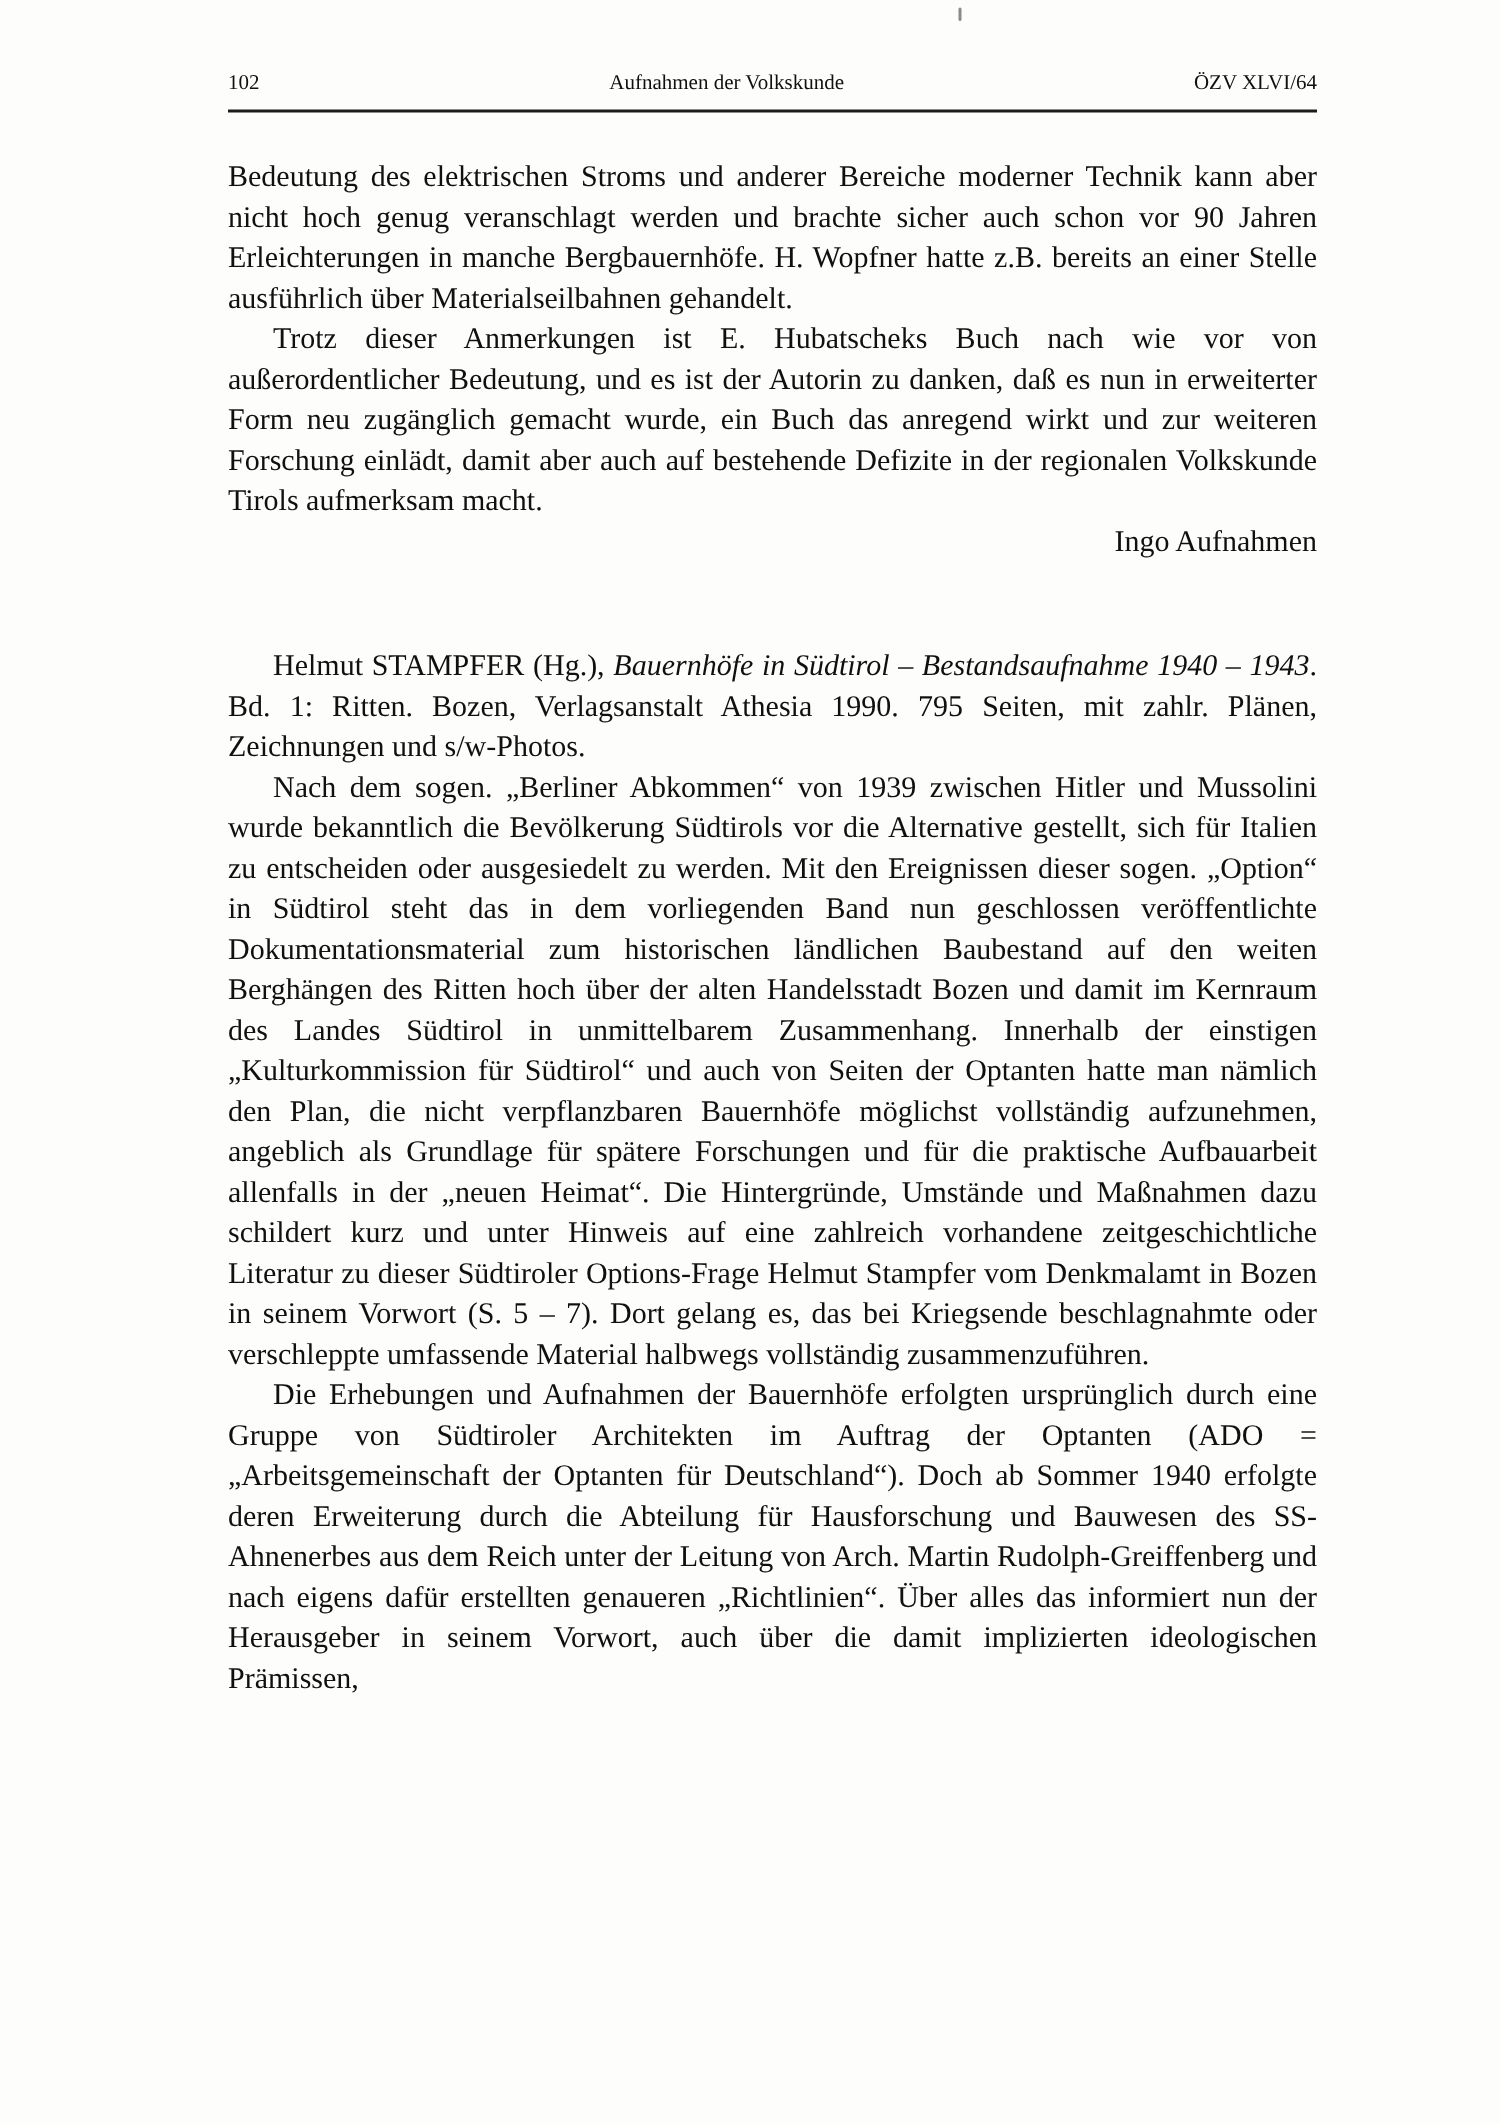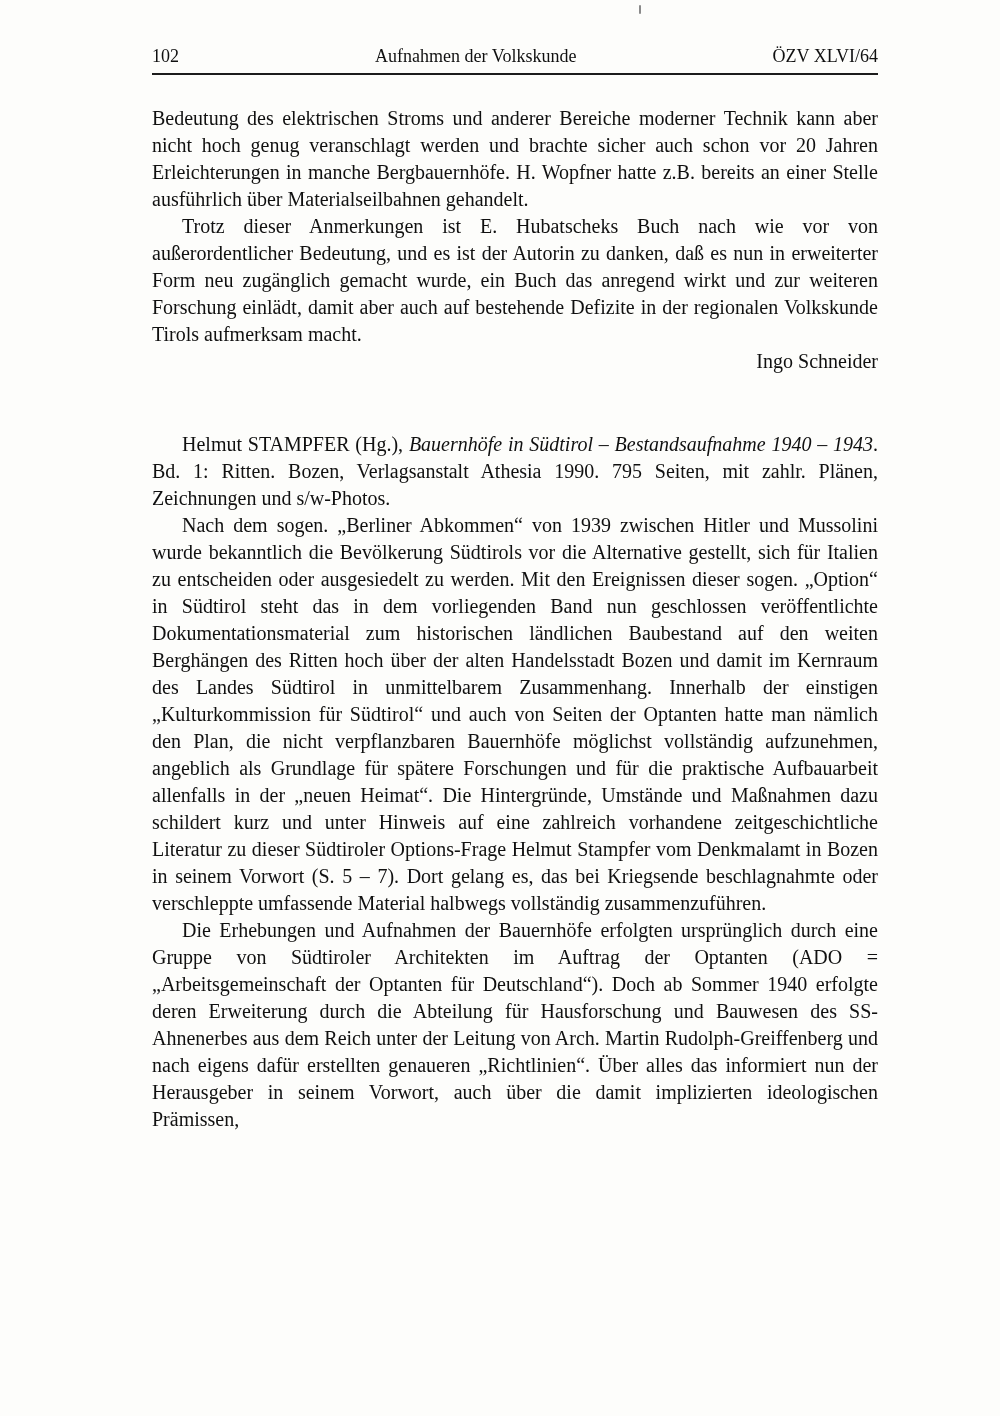--- a/index.html
+++ b/index.html
@@ -26,21 +26,21 @@
     width: 2px;
     height: 9px;
     background: #8a8a8a;
     border-radius: 1px;
   }
 
   .page-header {
     display: flex;
     justify-content: space-between;
     align-items: baseline;
-    font-size: 18px;
+    font-size: 14px;
     line-height: 20px;
   }
 
   .header-rule {
     border: none;
     border-top: 2px solid #1c1c1c;
     margin-top: 7px;
   }
 
   .page-body {
@@ -79,25 +79,25 @@
   <header class="page-header">
     <span>102</span>
     <span>Aufnahmen der Volkskunde</span>
     <span>ÖZV XLVI/64</span>
   </header>
 
   <hr class="header-rule">
 
   <main class="page-body">
 
-    <p class="para">Bedeutung des elektrischen Stroms und anderer Bereiche moderner Technik kann aber nicht hoch genug veranschlagt werden und brachte sicher auch schon vor 20 Jahren Erleichterungen in manche Bergbauernhöfe. H. Wopfner hatte z.B. bereits an einer Stelle ausführlich über Materialseilbahnen gehandelt.</p>
+    <p class="para">Bedeutung des elektrischen Stroms und anderer Bereiche moderner Technik kann aber nicht hoch genug veranschlagt werden und brachte sicher auch schon vor 90 Jahren Erleichterungen in manche Bergbauernhöfe. H. Wopfner hatte z.B. bereits an einer Stelle ausführlich über Materialseilbahnen gehandelt.</p>
 
     <p class="para indent">Trotz dieser Anmerkungen ist E. Hubatscheks Buch nach wie vor von außerordentlicher Bedeutung, und es ist der Autorin zu danken, daß es nun in erweiterter Form neu zugänglich gemacht wurde, ein Buch das anregend wirkt und zur weiteren Forschung einlädt, damit aber auch auf bestehende Defizite in der regionalen Volkskunde Tirols aufmerksam macht.</p>
 
-    <p class="signature">Ingo Schneider</p>
+    <p class="signature">Ingo Aufnahmen</p>
 
     <p class="citation"><span>Helmut STAMPFER (Hg.), </span><em>Bauernhöfe in Südtirol – Bestandsaufnahme 1940 – 1943</em><span>. Bd. 1: Ritten. Bozen, Verlagsanstalt Athesia 1990. 795 Seiten, mit zahlr. Plänen, Zeichnungen und s/w-Photos.</span></p>
 
     <p class="para indent">Nach dem sogen. „Berliner Abkommen“ von 1939 zwischen Hitler und Mussolini wurde bekanntlich die Bevölkerung Südtirols vor die Alternative gestellt, sich für Italien zu entscheiden oder ausgesiedelt zu werden. Mit den Ereignissen dieser sogen. „Option“ in Südtirol steht das in dem vorliegenden Band nun geschlossen veröffentlichte Dokumentationsmaterial zum historischen ländlichen Baubestand auf den weiten Berghängen des Ritten hoch über der alten Handelsstadt Bozen und damit im Kernraum des Landes Südtirol in unmittelbarem Zusammenhang. Innerhalb der einstigen „Kulturkommission für Südtirol“ und auch von Seiten der Optanten hatte man nämlich den Plan, die nicht verpflanzbaren Bauernhöfe möglichst vollständig aufzunehmen, angeblich als Grundlage für spätere Forschungen und für die praktische Aufbauarbeit allenfalls in der „neuen Heimat“. Die Hintergründe, Umstände und Maßnahmen dazu schildert kurz und unter Hinweis auf eine zahlreich vorhandene zeitgeschichtliche Literatur zu dieser Südtiroler Options-Frage Helmut Stampfer vom Denkmalamt in Bozen in seinem Vorwort (S. 5 – 7). Dort gelang es, das bei Kriegsende beschlagnahmte oder verschleppte umfassende Material halbwegs vollständig zusammenzuführen.</p>
 
     <p class="para indent">Die Erhebungen und Aufnahmen der Bauernhöfe erfolgten ursprünglich durch eine Gruppe von Südtiroler Architekten im Auftrag der Optanten (ADO = „Arbeitsgemeinschaft der Optanten für Deutschland“). Doch ab Sommer 1940 erfolgte deren Erweiterung durch die Abteilung für Hausforschung und Bauwesen des SS-Ahnenerbes aus dem Reich unter der Leitung von Arch. Martin Rudolph-Greiffenberg und nach eigens dafür erstellten genaueren „Richtlinien“. Über alles das informiert nun der Herausgeber in seinem Vorwort, auch über die damit implizierten ideologischen Prämissen,</p>
 
   </main>
 
 </div>

